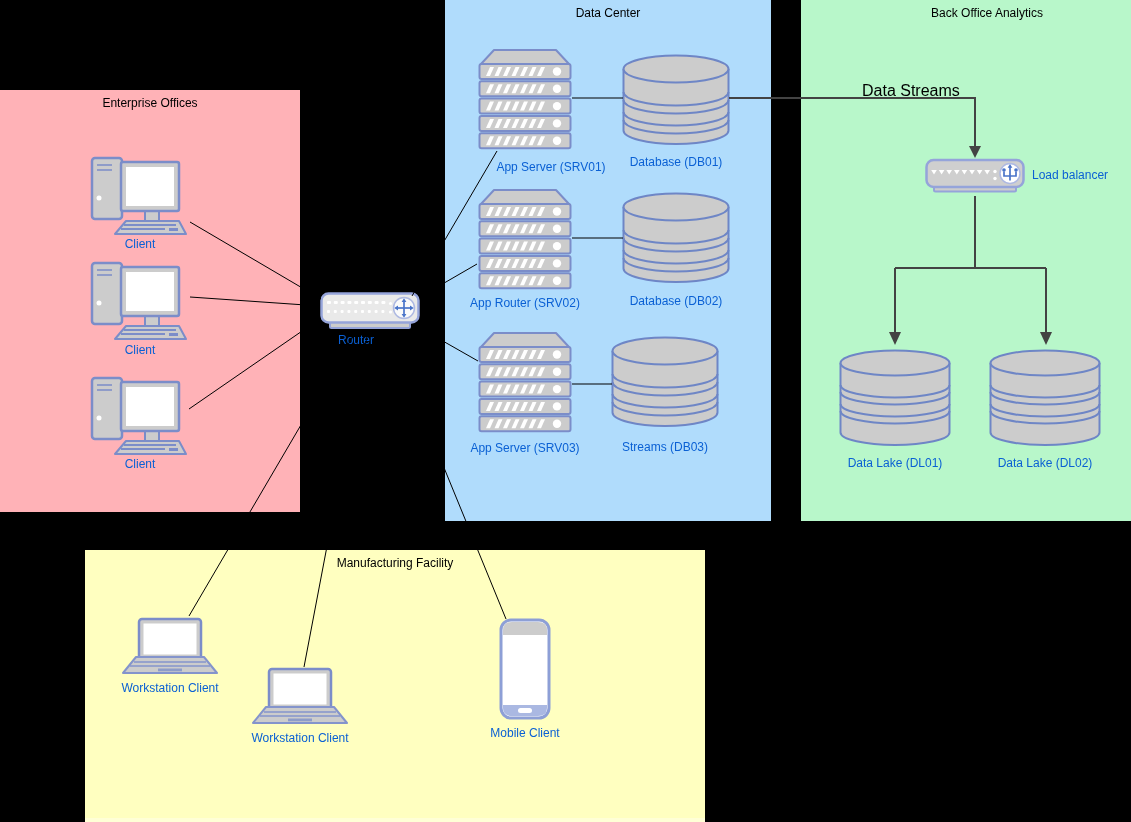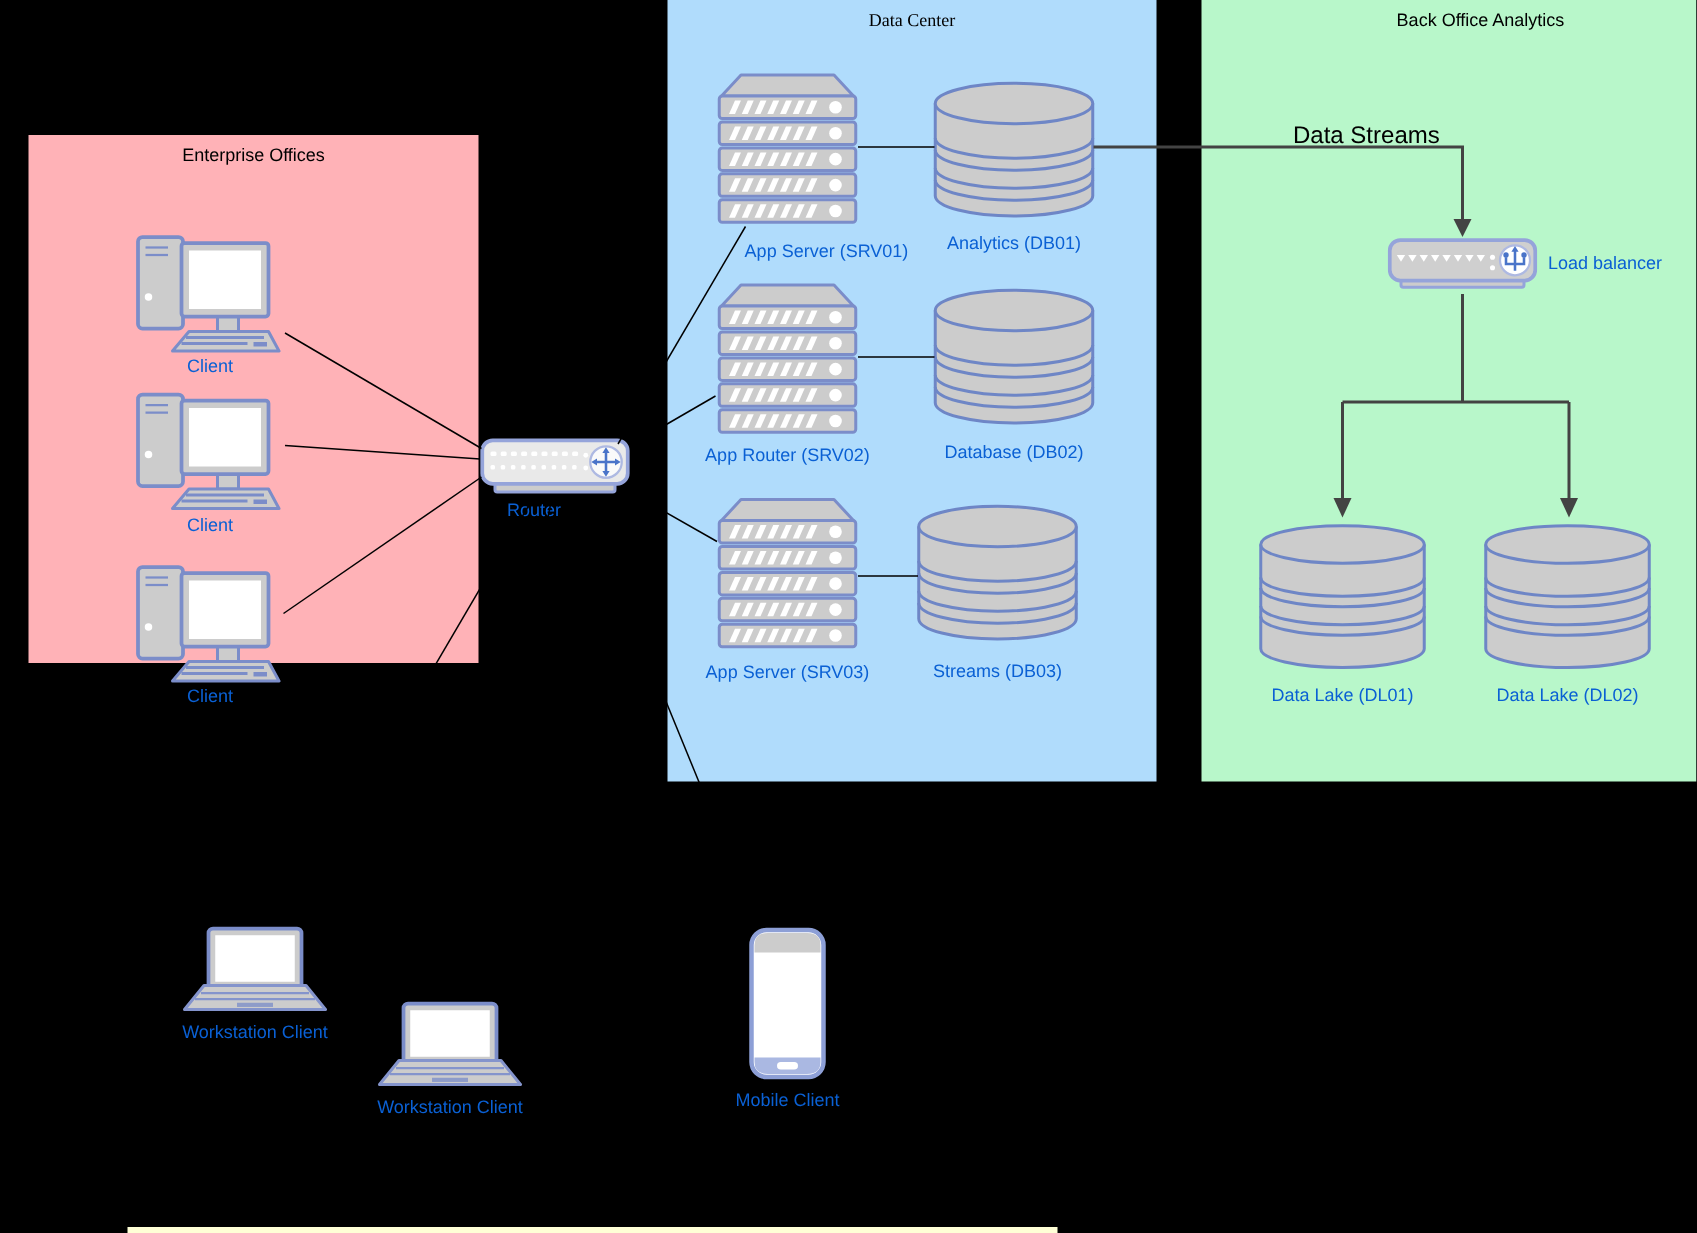--- a/index.html
+++ b/index.html
@@ -1,22 +1,22 @@
 <!DOCTYPE html>
 <html><head>
 <meta charset="utf-8">
 <style>
   html,body{margin:0;padding:0;background:#000;}
   .stage{position:relative;width:1131px;height:822px;background:#000;overflow:hidden;
          font-family:"Liberation Sans", sans-serif;}
   .container{position:absolute;}
   .ctitle{position:absolute;top:6px;left:0;right:0;text-align:center;
           font-size:12px;color:#000;}
-  #box-enterprise{left:0;top:90px;width:300px;height:352px;background:#ffb2b7;margin-left:19px;}
-  #box-datacenter{left:445px;top:0;width:326px;height:521px;background:#b0dcfc;font-family:Liberation Serif, serif;}
+  #box-enterprise{left:0;top:90px;width:300px;height:422px;background:#ffb2b7;}
+  #box-datacenter{left:445px;top:0;width:326px;height:521px;background:#b0dcfc;}
   #box-backoffice{left:801px;top:0;width:372px;height:521px;background:#b8f7ca;}
   #box-manufacturing{left:85px;top:550px;width:620px;height:268px;background:#ffffc0;}
   #box-manufacturing-strip{left:85px;top:818px;width:620px;height:4px;background:#ffffd6;}
   .node{position:absolute;line-height:0;}
   .nlabel{position:absolute;width:160px;text-align:center;font-size:12px;color:#0a60d4;line-height:14px;}
   .nlabel.left{width:auto;text-align:left;}
   #edges{position:absolute;left:0;top:0;z-index:6;pointer-events:none;}
   .flow-label{position:absolute;left:862px;top:82px;font-size:16px;color:#000;z-index:7;}
   .defs-holder{position:absolute;width:0;height:0;overflow:hidden;}
 </style>
@@ -164,20 +164,23 @@
 
   <div class="container" id="box-enterprise">
     <span class="ctitle">Enterprise Offices</span>
   </div>
   <div class="container" id="box-datacenter">
     <span class="ctitle">Data Center</span>
   </div>
   <div class="container" id="box-backoffice">
     <span class="ctitle">Back Office Analytics</span>
   </div>
+  <div class="container" id="box-manufacturing">
+    <span class="ctitle">Manufacturing Facility</span>
+  </div>
   <div class="container" id="box-manufacturing-strip"></div>
 
   <div class="node" style="left:88px;top:154px">
     <svg width="104" height="82">
         <use href="#sym-desktop"></use>
       </svg>
   </div>
   <div class="node" style="left:88px;top:259px">
     <svg width="104" height="82">
         <use href="#sym-desktop"></use>
@@ -254,21 +257,21 @@
       </svg>
   </div>
 
   <div class="nlabel" style="left:60px;top:237px">Client</div>
   <div class="nlabel" style="left:60px;top:343px">Client</div>
   <div class="nlabel" style="left:60px;top:457px">Client</div>
   <div class="nlabel" style="left:276px;top:333px">Router</div>
   <div class="nlabel" style="left:471px;top:160px">App Server (SRV01)</div>
   <div class="nlabel" style="left:445px;top:296px">App Router (SRV02)</div>
   <div class="nlabel" style="left:445px;top:441px">App Server (SRV03)</div>
-  <div class="nlabel" style="left:596px;top:155px">Analytics (DB01)</div>
+  <div class="nlabel" style="left:596px;top:155px">Database (DB01)</div>
   <div class="nlabel" style="left:596px;top:294px">Database (DB02)</div>
   <div class="nlabel" style="left:585px;top:440px">Streams (DB03)</div>
   <div class="nlabel left" style="left:1032px;top:168px">Load balancer</div>
   <div class="nlabel" style="left:815px;top:456px">Data Lake (DL01)</div>
   <div class="nlabel" style="left:965px;top:456px">Data Lake (DL02)</div>
   <div class="nlabel" style="left:90px;top:681px">Workstation Client</div>
   <div class="nlabel" style="left:220px;top:731px">Workstation Client</div>
   <div class="nlabel" style="left:445px;top:726px">Mobile Client</div>
 
   <span class="flow-label">Data Streams</span>

